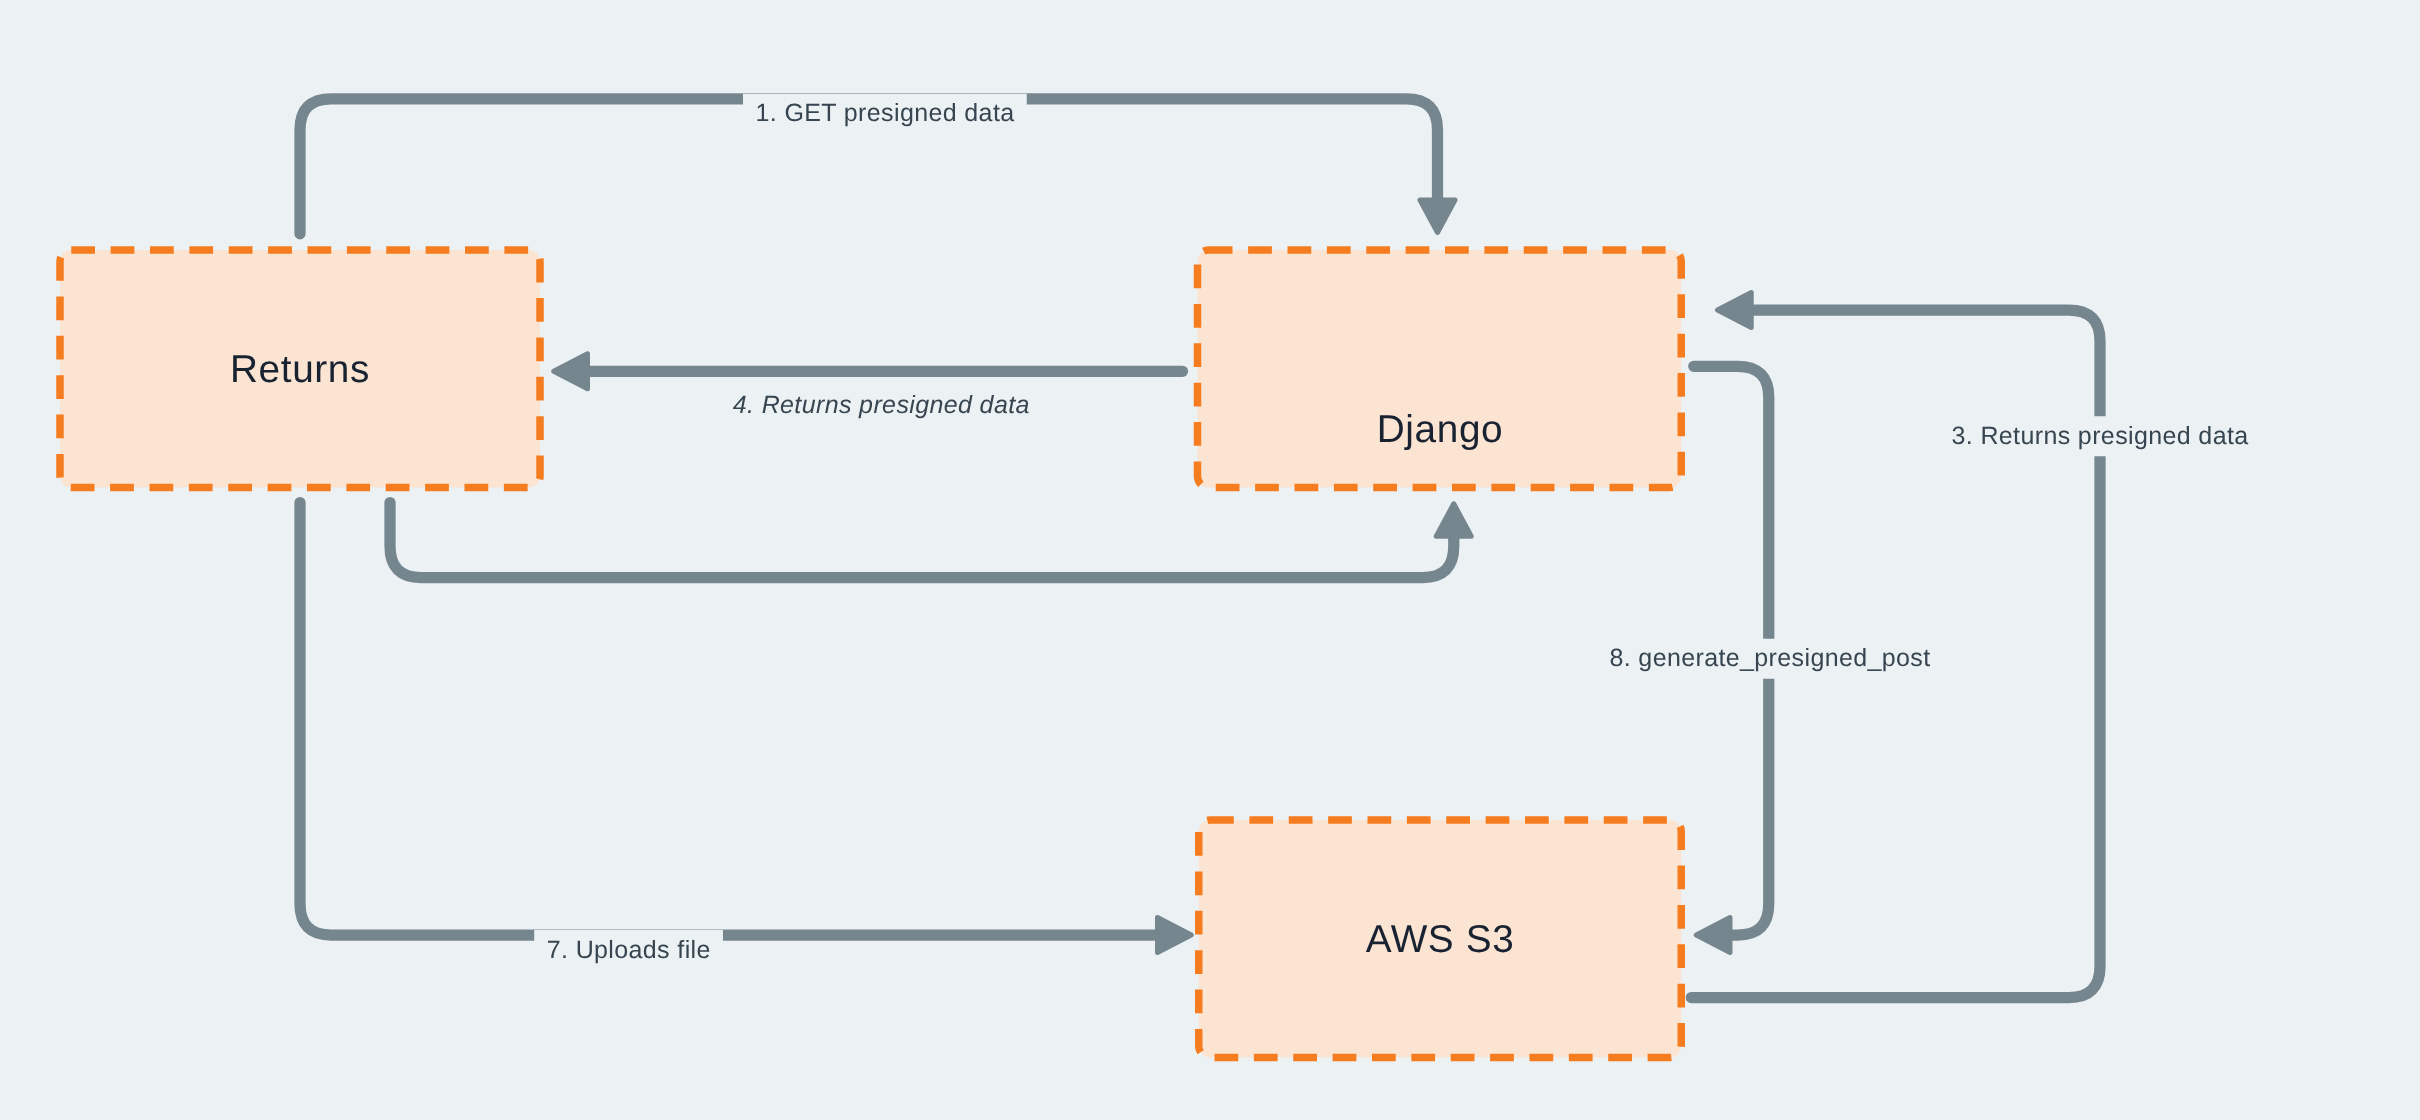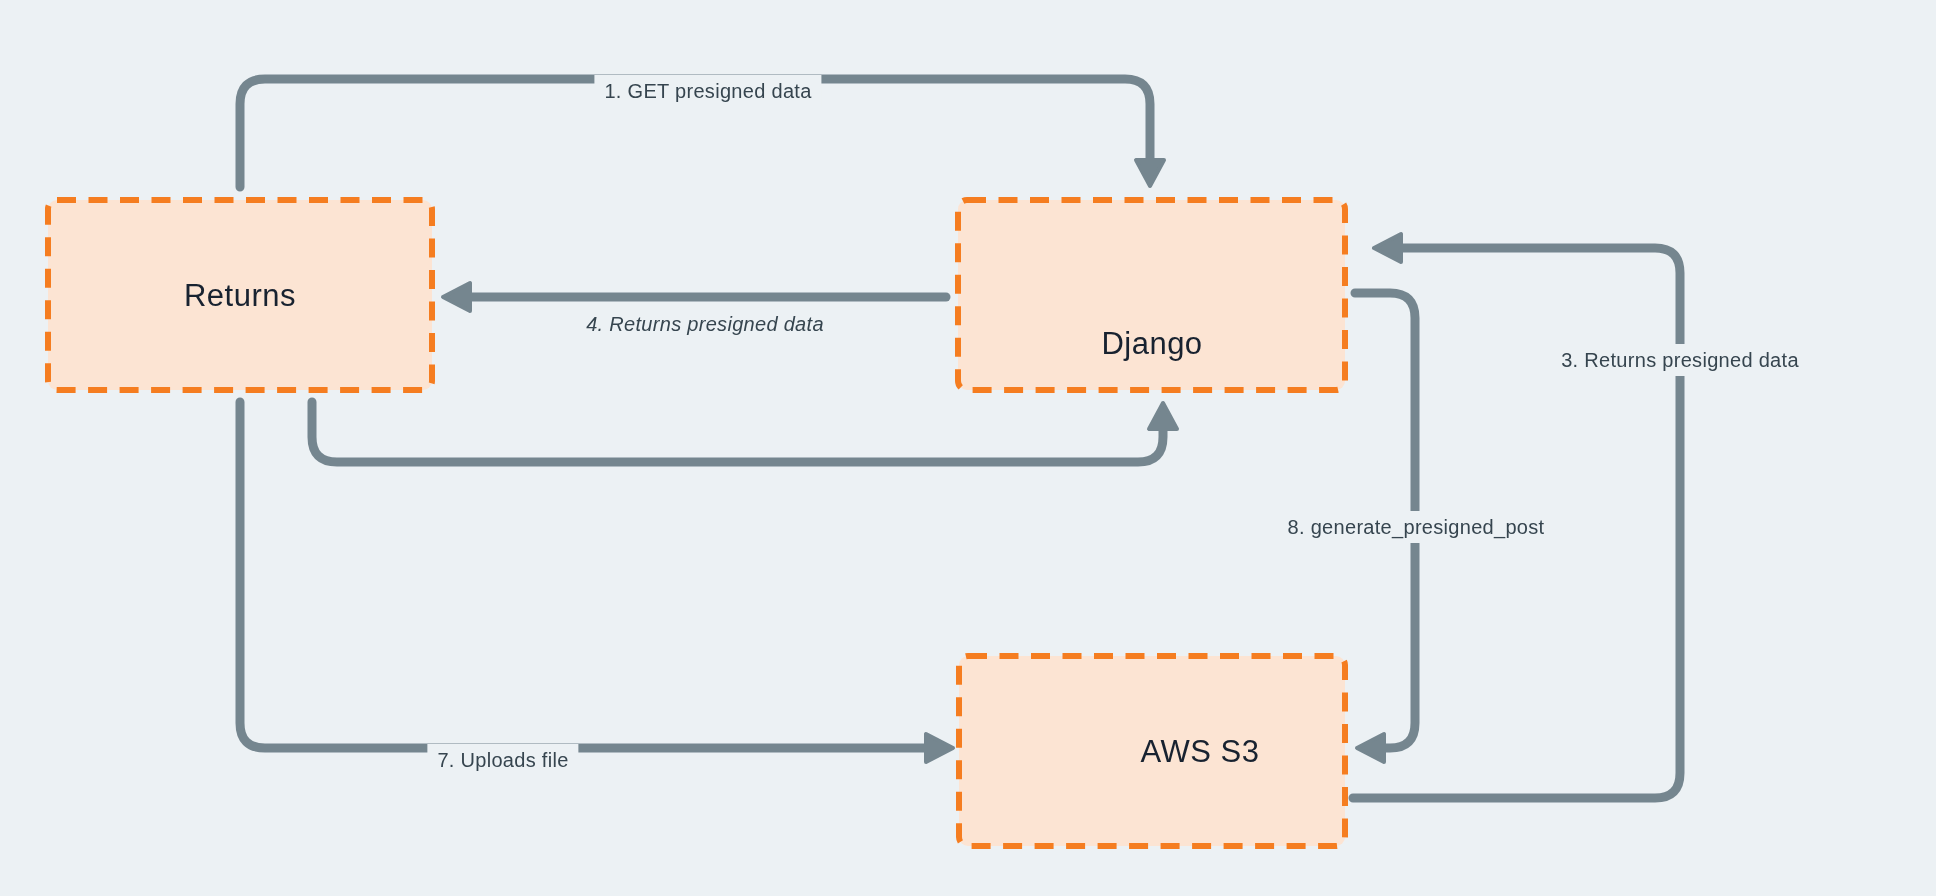--- a/index.html
+++ b/index.html
@@ -47,21 +47,21 @@
 
     <path class="edge" d="M 1353 798 L 1655 798 Q 1680 798 1680 773 L 1680 273 Q 1680 248 1655 248 L 1401 248"></path>
     <path class="head" d="M 1374 248 L 1401 234 L 1401 262 Z"></path>
 
     <path class="edge" d="M 240 402 L 240 723 Q 240 748 265 748 L 927 748"></path>
     <path class="head" d="M 953 748 L 926 734 L 926 762 Z"></path>
   </svg>
 
   <div class="label node-label" style="left:240px;top:295px;">Returns</div>
   <div class="label node-label" style="left:1152px;top:295px;margin-top:48px;">Django</div>
-  <div class="label node-label" style="left:1152px;top:751px;margin-left:48px;">AWS S3</div>
+  <div class="label node-label" style="left:1152px;top:751px;">AWS S3</div>
 
   <div class="label edge-label" style="left:708px;top:79px;">1. GET presigned data</div>
   <div class="label edge-label" style="left:1416px;top:515px;">8. generate_presigned_post</div>
-  <div class="label edge-label" style="left:1680px;top:348px;">3. Returns presigned data</div>
+  <div class="label edge-label" style="left:1680px;top:337px;">3. Returns presigned data</div>
   <div class="label edge-label" style="left:705px;top:312px;font-style:italic;">4. Returns presigned data</div>
   <div class="label edge-label" style="left:503px;top:748px;">7. Uploads file</div>
 
 </div>
 
 </body></html>

